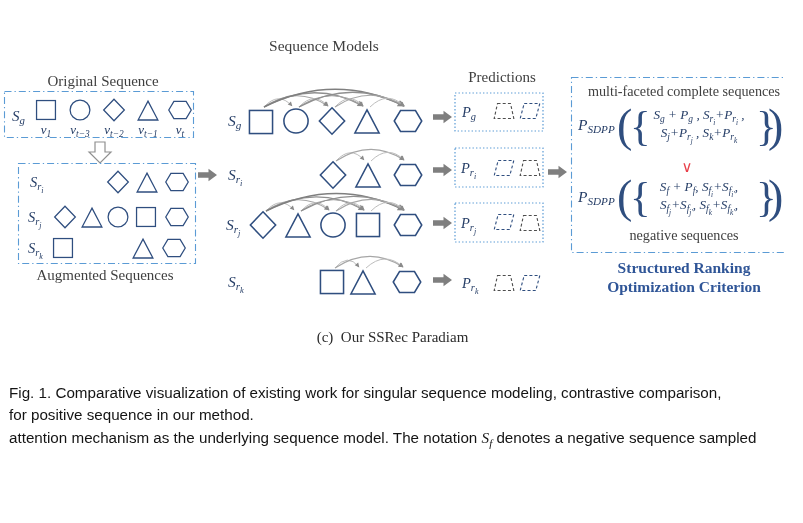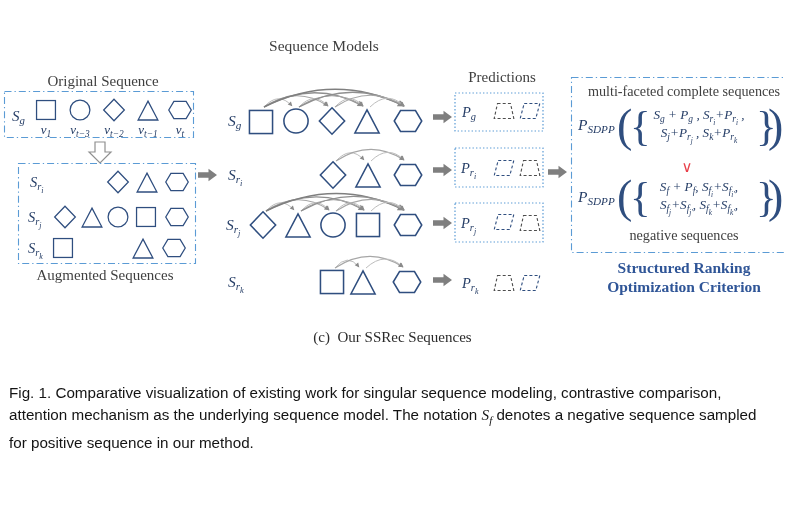--- a/index.html
+++ b/index.html
@@ -202,21 +202,21 @@
   <text class="math" x="699" y="191" font-size="13.2" text-anchor="middle"><tspan>S</tspan><tspan dy="3.2" font-size="72%">f</tspan><tspan dy="-3.2">&nbsp;+&nbsp;</tspan><tspan>P</tspan><tspan dy="3.2" font-size="72%">f</tspan><tspan dy="-3.2">,&nbsp;</tspan><tspan>S</tspan><tspan dy="3.2" font-size="72%">f</tspan><tspan dy="2.3999999999999995" font-size="55%">i</tspan><tspan dy="-5.6">+</tspan><tspan>S</tspan><tspan dy="3.2" font-size="72%">f</tspan><tspan dy="2.3999999999999995" font-size="55%">i'</tspan><tspan dy="-5.6">,</tspan></text>
   <text class="math" x="699" y="209" font-size="13.2" text-anchor="middle"><tspan>S</tspan><tspan dy="3.2" font-size="72%">f</tspan><tspan dy="2.3999999999999995" font-size="55%">j</tspan><tspan dy="-5.6">+</tspan><tspan>S</tspan><tspan dy="3.2" font-size="72%">f</tspan><tspan dy="2.3999999999999995" font-size="55%">j'</tspan><tspan dy="-5.6">,&nbsp;</tspan><tspan>S</tspan><tspan dy="3.2" font-size="72%">f</tspan><tspan dy="2.3999999999999995" font-size="55%">k</tspan><tspan dy="-5.6">+</tspan><tspan>S</tspan><tspan dy="3.2" font-size="72%">f</tspan><tspan dy="2.3999999999999995" font-size="55%">k'</tspan><tspan dy="-5.6">,</tspan></text>
   <text class="paren" x="756" y="211" font-size="43">}</text>
   <text class="paren" x="768" y="212" font-size="46">)</text>
 
   <text class="serifLabel" x="684" y="240" font-size="14.2" text-anchor="middle">negative sequences</text>
   <text class="crit" x="684" y="273" font-size="15.5" text-anchor="middle">Structured Ranking</text>
   <text class="crit" x="684" y="292" font-size="15.5" text-anchor="middle">Optimization Criterion</text>
 </svg>
 
-<div class="subcaption">(c)  Our SSRec Sequences</div>
+<div class="subcaption">(c)  Our SSRec Paradiam</div>
 
 <div class="caption">
   <div class="cap-line"><span>Fig. 1.  Comparative visualization of existing work for singular sequence modeling, contrastive comparison,</span></div>
+  <div class="cap-line"><span>for positive sequence in our method.</span></div>
   <div class="cap-line"><span>attention mechanism as the underlying sequence model. The notation </span><span class="it">S</span><span class="rl-s it">f</span><span> denotes a negative sequence sampled</span></div>
-  <div class="cap-line"><span>for positive sequence in our method.</span></div>
 </div>
 
 </div>
 
 </body></html>

